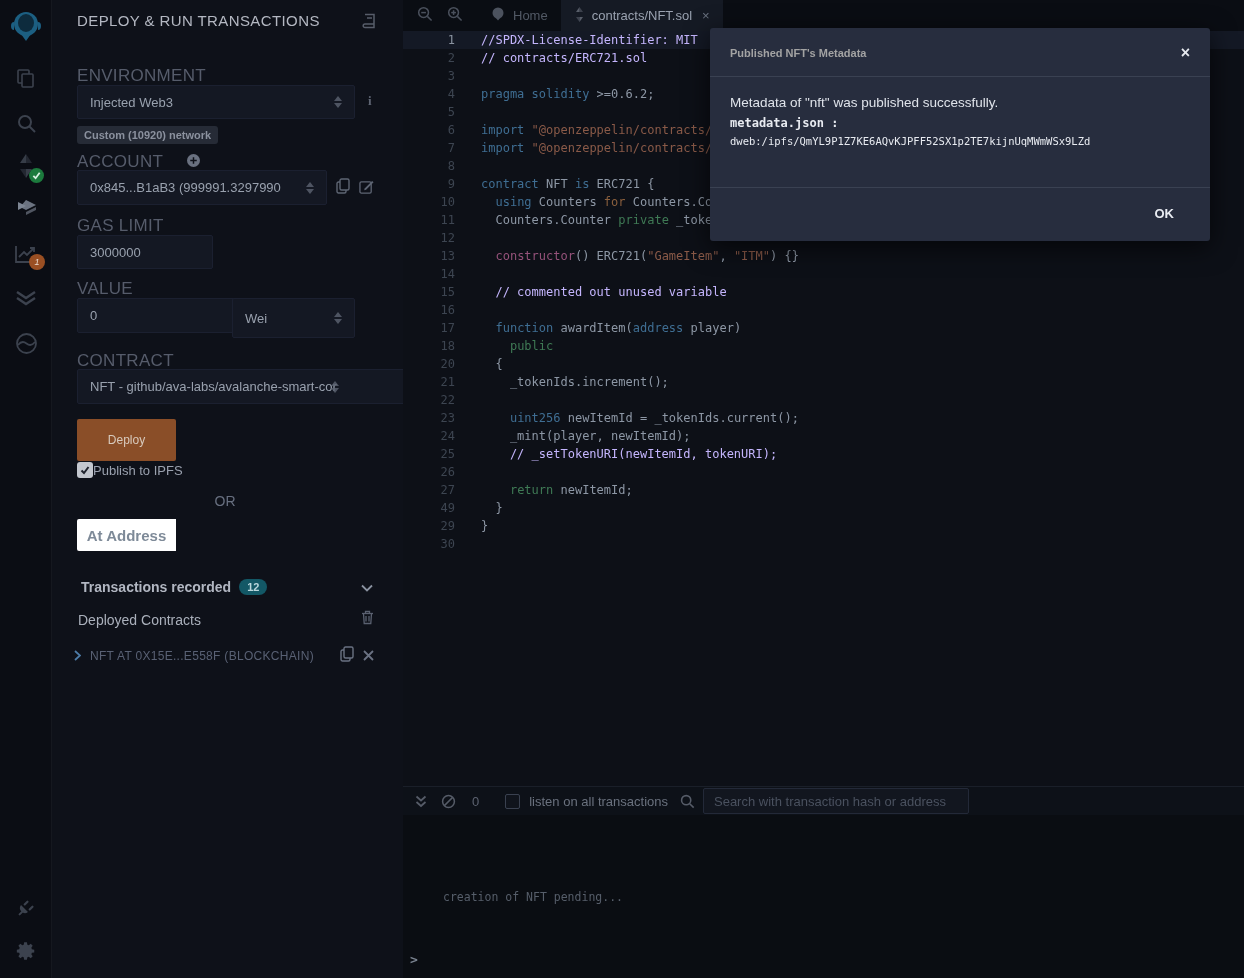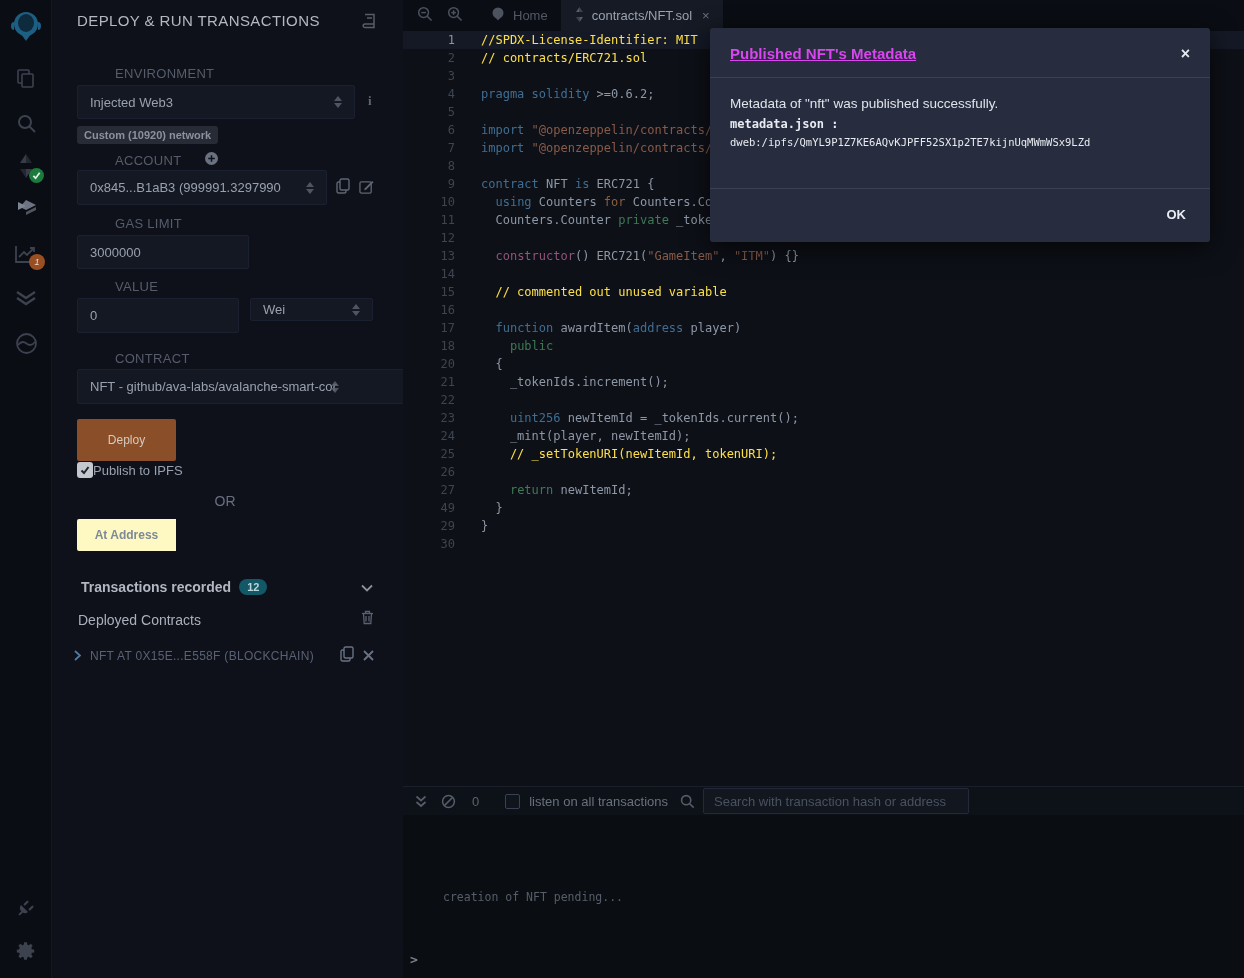--- a/index.html
+++ b/index.html
@@ -18,40 +18,40 @@
                display:flex; align-items:center; justify-content:center; }
   .badge-green { right:8px; bottom:-4px; width:15px; height:15px; background:#1c7a3d; color:#cfe9d8; }
   .badge-orange { right:7px; bottom:-5px; width:16px; height:16px; background:#9a4f23; color:#e8d8cc; }
 
   
   .panel { position:absolute; left:52px; top:0; width:351px; height:978px;
            background:#0e1119; }
   .panel .abs { position:absolute; }
   .panel-title { left:25px; top:12px; font-size:15px; letter-spacing:.4px; color:#b4b8c2; font-weight:400; }
   .book-icon { right:26px; top:13px; color:#575d6a; }
-  .lbl { font-size:13px; color:#565c6b; letter-spacing:.3px;margin-left:38px; }
+  .lbl { font-size:17px; color:#565c6b; letter-spacing:.3px; }
   .sel, .inp { background:#141823; border:1px solid #1b2030; border-radius:2px;
                color:#99a1ae; font-size:13px; display:flex; align-items:center;
                padding:0 12px; }
   .updown { margin-left:auto; display:flex; flex-direction:column; gap:2px; opacity:.8; }
   .updown i { display:block; width:0; height:0; border-left:4px solid transparent; border-right:4px solid transparent; }
   .updown i.u { border-bottom:5px solid #5d6472; }
   .updown i.d { border-top:5px solid #5d6472; }
   .net-badge { background:#262b36; color:#8b919e; font-size:11px; font-weight:bold;
                border-radius:3px; padding:3px 7px; display:inline-block; }
   .mini-icon { color:#5e6573; }
   .info-i { font-size:13px; font-weight:bold; color:#5e6573; font-family:"Liberation Serif", serif; }
   .deploy-btn { background:#8a4e28; color:#d8cabd; border:none; border-radius:2px;
                 font-size:12px; display:flex; align-items:center; justify-content:center; cursor:pointer; }
   .chk { width:16px; height:16px; border-radius:3px; background:#c3c7ce; display:inline-flex;
          align-items:center; justify-content:center; color:#20242e; }
   .chk svg { display:block; }
   .publish-lbl { font-size:13px; color:#9aa1ae; }
   .or-lbl { font-size:14px; color:#687080; }
-  .ataddr-btn { background:#fef9c3; color:#7e8a98; font-size:12px; font-weight:bold;
+  .ataddr-btn { background:#ffffff; color:#7e8a98; font-size:15px; font-weight:bold;
                 border:none; border-radius:2px 0 0 2px; display:flex; align-items:center; justify-content:center; }
   .ataddr-inp { background:#10141d; border:1px solid #1a1f2c; border-left:none; border-radius:0 2px 2px 0;
                 color:#454b59; font-size:12px; display:flex; align-items:center; padding:0 10px; }
   .trans-lbl { font-size:14px; font-weight:bold; color:#b2b7c2; }
   .count-badge { background:#135866; color:#b9d6dc; font-size:11px; font-weight:bold;
                  border-radius:9px; padding:2px 8px; margin-left:8px; }
   .deployed-lbl { font-size:14px; color:#aab0bb; }
   .nft-item { font-size:12px; color:#596174; letter-spacing:.3px; }
   .chev { color:#8a92a0; }
 
@@ -65,21 +65,21 @@
   .tab .ticon { color:#4c525e; }
   .tab .tclose { color:#6a7280; font-size:13px; margin-left:3px; }
 
   .editor { position:absolute; left:0; top:31px; width:841px; height:755px; background:#0d1017; overflow:hidden; }
   .code-row { display:flex; height:18px; line-height:18px; font-family:"DejaVu Sans Mono", monospace; font-size:12px; }
   .code-row.active { background:#141925; }
   .code-row.active .ln { color:#8a93a0; }
   .ln { width:52px; text-align:right; color:#3d4551; flex:none; }
   .cd { padding-left:26px; white-space:pre; }
   .tk-p { color:#8d97a5; }
-  .tk-c { color:#fde047; }
+  .tk-c { color:#c4b5fd; }
   .tk-k { color:#3f6e93; }
   .tk-g { color:#3f7a55; }
   .tk-o { color:#8a5f3d; }
   .tk-m { color:#95527a; }
   .tk-s { color:#8a5a48; }
 
   
   .terminal { position:absolute; left:0; top:786px; width:841px; height:192px; background:#0a0d12; }
   .termbar { position:absolute; left:0; top:0; width:841px; height:29px; background:#0d1118;
              border-top:1px solid #1a1f29; display:flex; align-items:center; color:#565c68; }
@@ -93,27 +93,27 @@
   .t-input::placeholder { color:#4a515f; }
   .term-log { position:absolute; left:40px; top:104px; font-family:"DejaVu Sans Mono", monospace;
               font-size:11.5px; color:#565e6a; }
   .term-prompt { position:absolute; left:7px; top:166px; font-family:"DejaVu Sans Mono", monospace;
                  font-size:13px; font-weight:bold; color:#7a8390; }
 
   
   .modal { position:absolute; left:710px; top:28px; width:500px; background:#272d3e;
            border-radius:3px; box-shadow:0 6px 26px rgba(0,0,0,.65); z-index:10; color:#dfe3ea; }
   .modal-header { display:flex; align-items:center; padding:17px 20px 15px 20px; border-bottom:1px solid #3a4152; }
-  .modal-title { font-size:15px; font-weight:bold; color:#d946ef;text-decoration:underline; }
+  .modal-title { font-size:11px; font-weight:bold; color:#a3a3a3; }
   .modal-close { margin-left:auto; color:#e6e9ef; font-size:16px; font-weight:bold; cursor:pointer; line-height:1; }
   .modal-body { padding:18px 20px 40px 20px; border-bottom:1px solid #3a4152; }
   .mb-line1 { font-size:13.5px; color:#dfe3ea; }
   .mb-file { font-family:"DejaVu Sans Mono", monospace; font-size:12px; font-weight:bold; margin-top:6px; color:#e8ebf1; }
   .mb-hash { font-family:"DejaVu Sans Mono", monospace; font-size:10.5px; margin-top:5px; color:#e8ebf1; }
-  .modal-footer { display:flex; justify-content:flex-end; padding:18px 24px 20px 24px; }
+  .modal-footer { display:flex; justify-content:flex-end; padding:18px 36px 20px 24px; }
   .ok-btn { background:none; border:none; color:#e9ecf2; font-size:13px; font-weight:bold; cursor:pointer; }
 </style>
 </head>
 <body>
 
 <div class="app">
 
   <nav class="iconbar">
     <div class="ibar-icon" style="top:8px;">
       <svg width="36" height="36" viewBox="0 0 36 36">
@@ -234,29 +234,29 @@
         </svg>
     </span>
     <span class="abs mini-icon" style="left:307px; top:179px;">
       <svg width="15" height="15" viewBox="0 0 16 16" fill="none" stroke="currentColor" stroke-width="1.4">
           <rect x="1" y="3" width="12" height="12" rx="1.5"></rect>
           <path d="M6 10 L14 2 L15.5 3.5 L7.5 11.5 L5.5 12 Z" fill="currentColor" stroke="none"></path>
         </svg>
     </span>
 
     <div class="abs lbl" style="left:25px; top:216px;">GAS LIMIT</div>
-    <div class="abs inp" style="left:25px; top:235px; width:172px; height:34px;">
+    <div class="abs inp" style="left:25px; top:235px; width:136px; height:34px;">
       <span>3000000</span>
     </div>
 
     <div class="abs lbl" style="left:25px; top:279px;">VALUE</div>
     <div class="abs inp" style="left:25px; top:298px; width:162px; height:35px;">
       <span>0</span>
     </div>
-    <div class="abs sel" style="left:198px; top:298px; width:123px; height:23px;">
+    <div class="abs sel" style="left:180px; top:298px; width:123px; height:40px;">
       <span>Wei</span>
       <span class="updown">
           <i class="u"></i>
           <i class="d"></i>
         </span>
     </div>
 
     <div class="abs lbl" style="left:25px; top:351px;">CONTRACT</div>
     <div class="abs sel" style="left:25px; top:369px; width:349px; height:35px;">
       <span style="overflow:hidden; white-space:nowrap;">NFT - github/ava-labs/avalanche-smart-cor</span>

